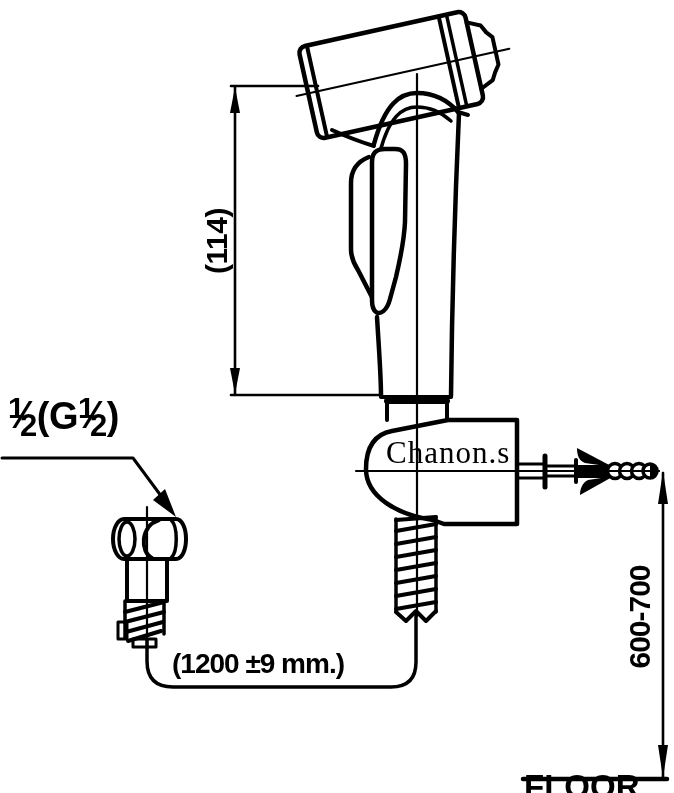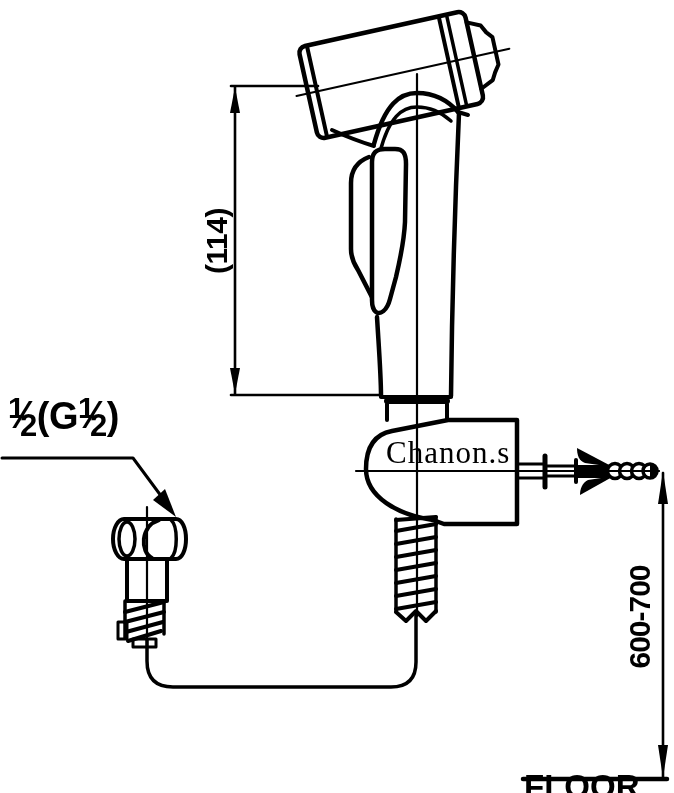--- a/index.html
+++ b/index.html
@@ -150,20 +150,21 @@
 
   <line x1="417" y1="74" x2="417" y2="616" stroke-width="2.2"></line>
   <line x1="356" y1="471" x2="659" y2="471" stroke-width="2.2"></line>
   <line x1="147" y1="507" x2="147" y2="646" stroke-width="2.2"></line>
 </svg>
 
 <div class="lbl rot dim114">(114)</div>
 
 <div class="lbl rot dim600">600-700</div>
 
+<div class="lbl dim1200">(1200 ±9 mm.)</div>
 
 <div class="lbl floor">FLOOR</div>
 
 <div class="lbl brand">Chanon.s</div>
 
 <div class="lbl conn-label">
   <span class="fn">1</span><span class="fs">⁄</span><span class="fd">2</span><span class="fg">(G</span><span class="fn">1</span><span class="fs">⁄</span><span class="fd">2</span><span class="fg">)</span>
 </div>
 
 </div>

